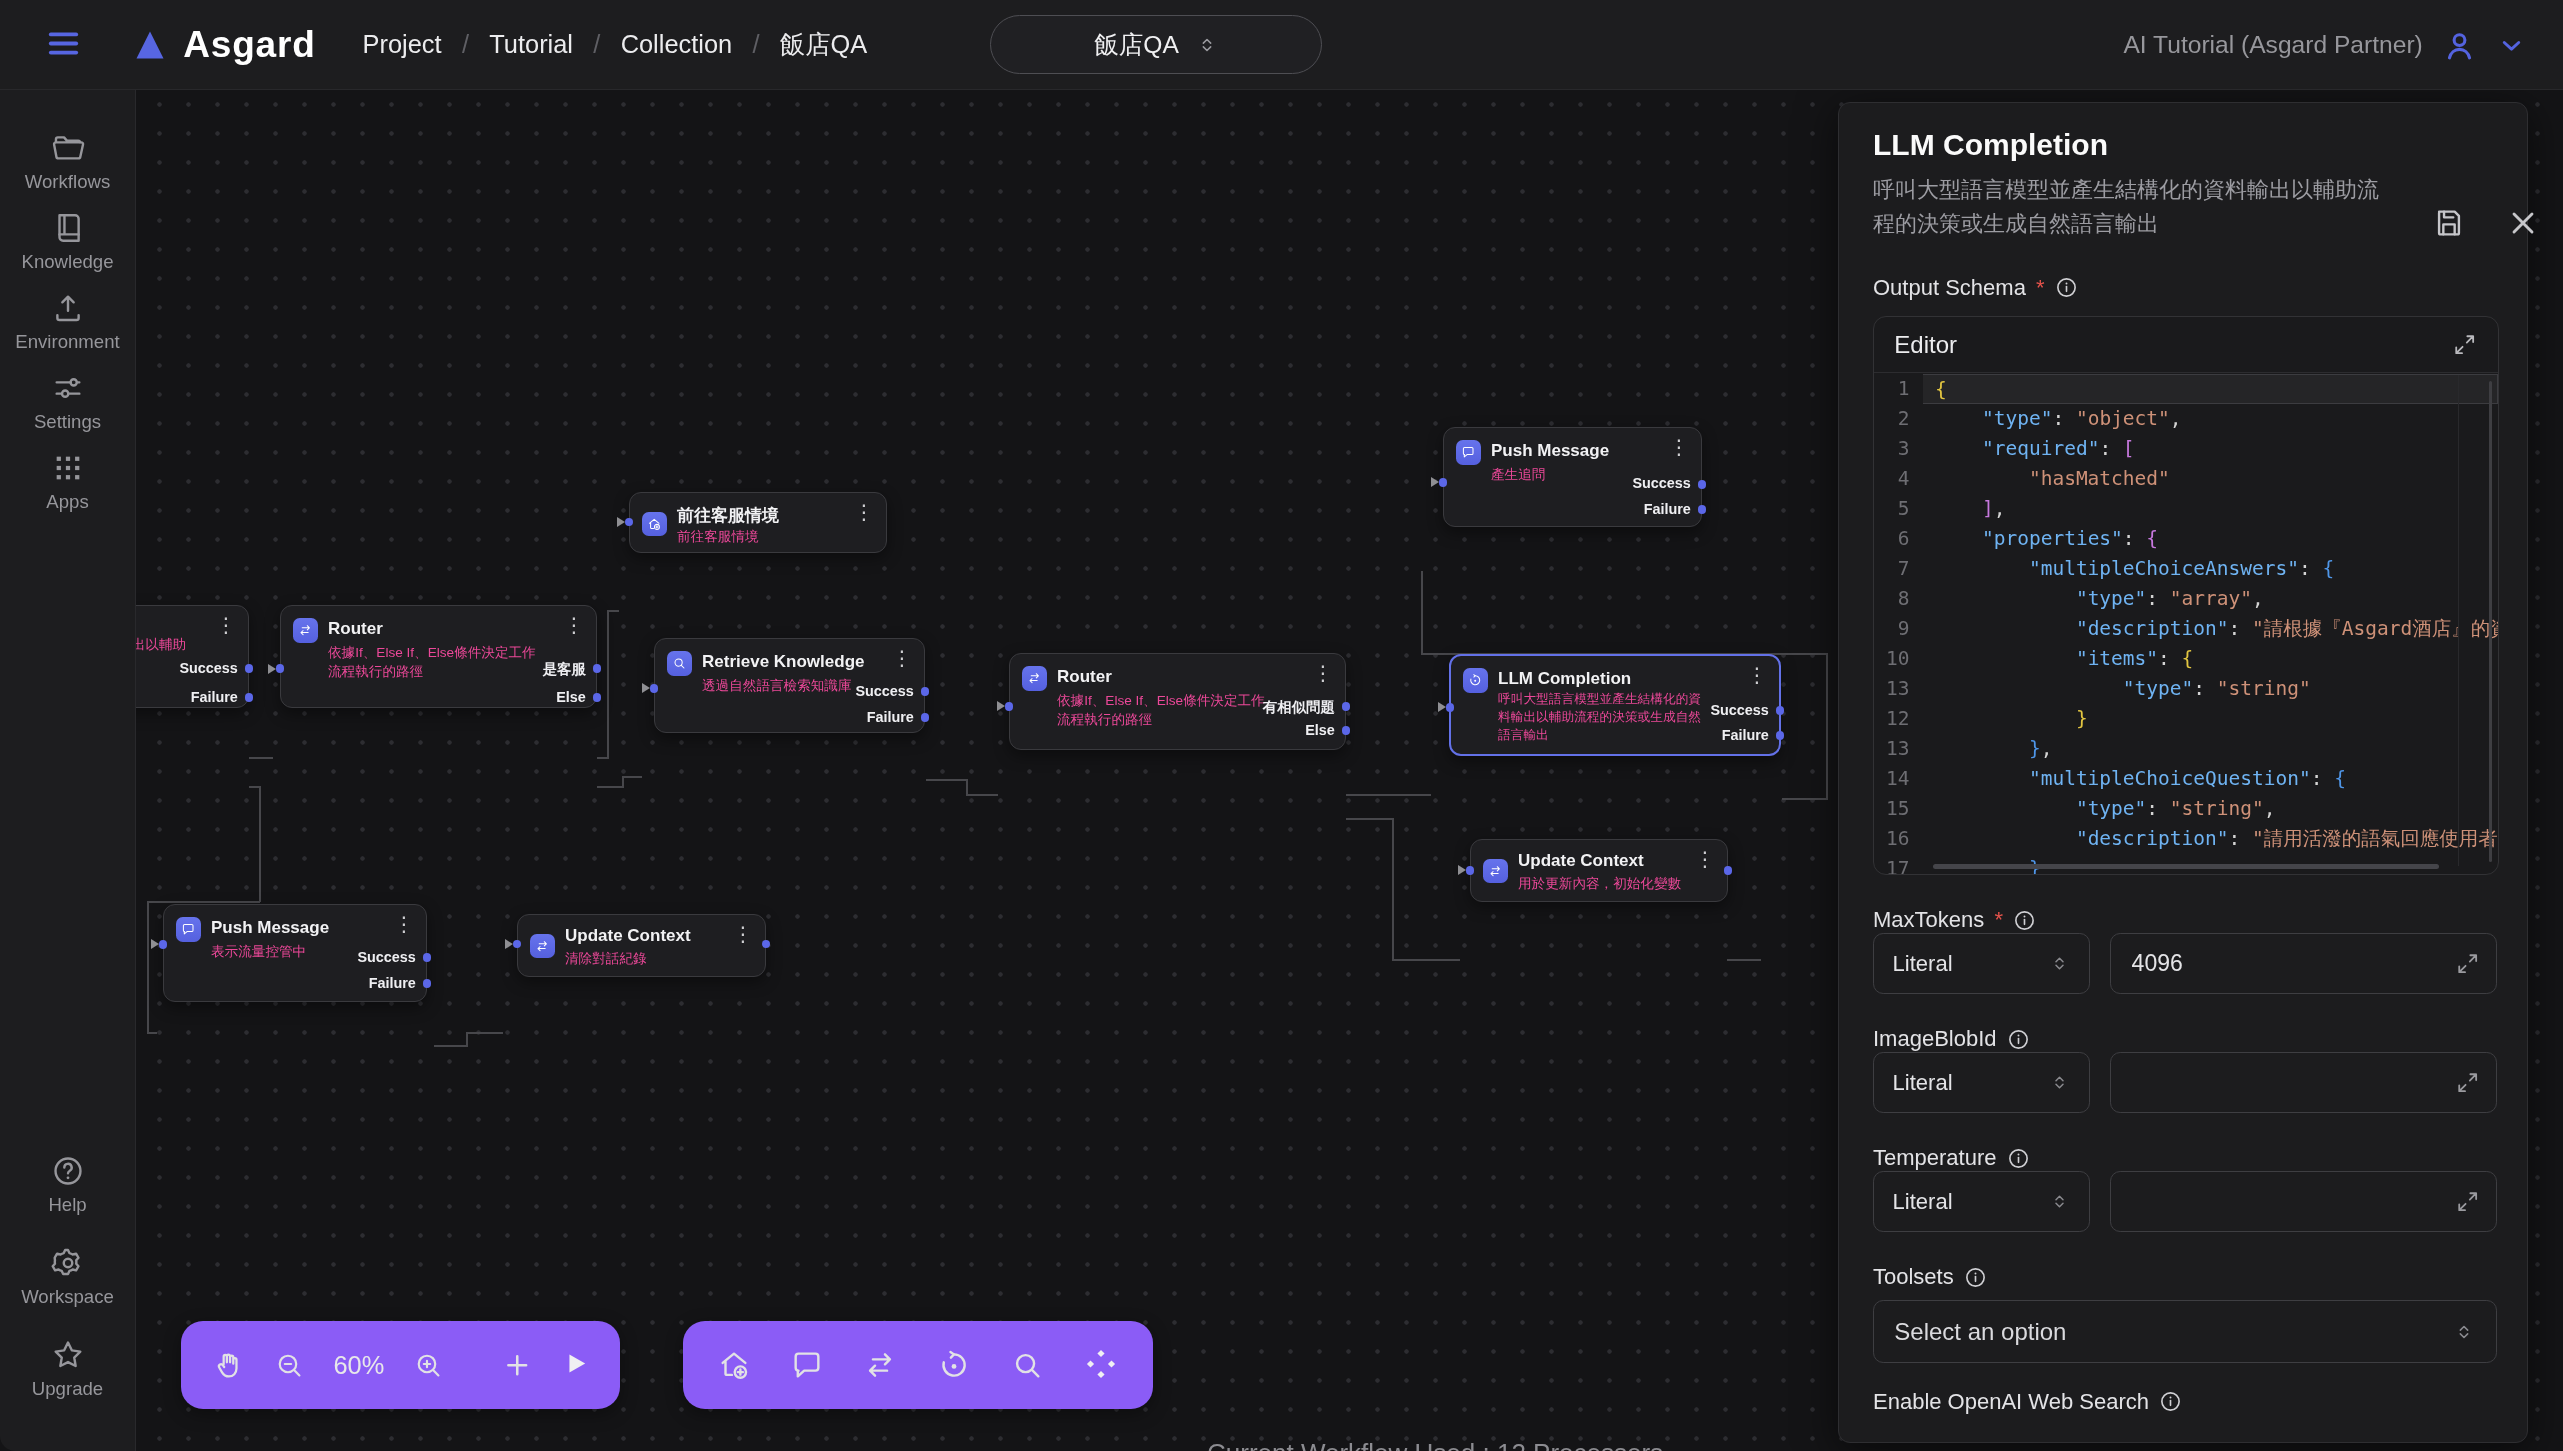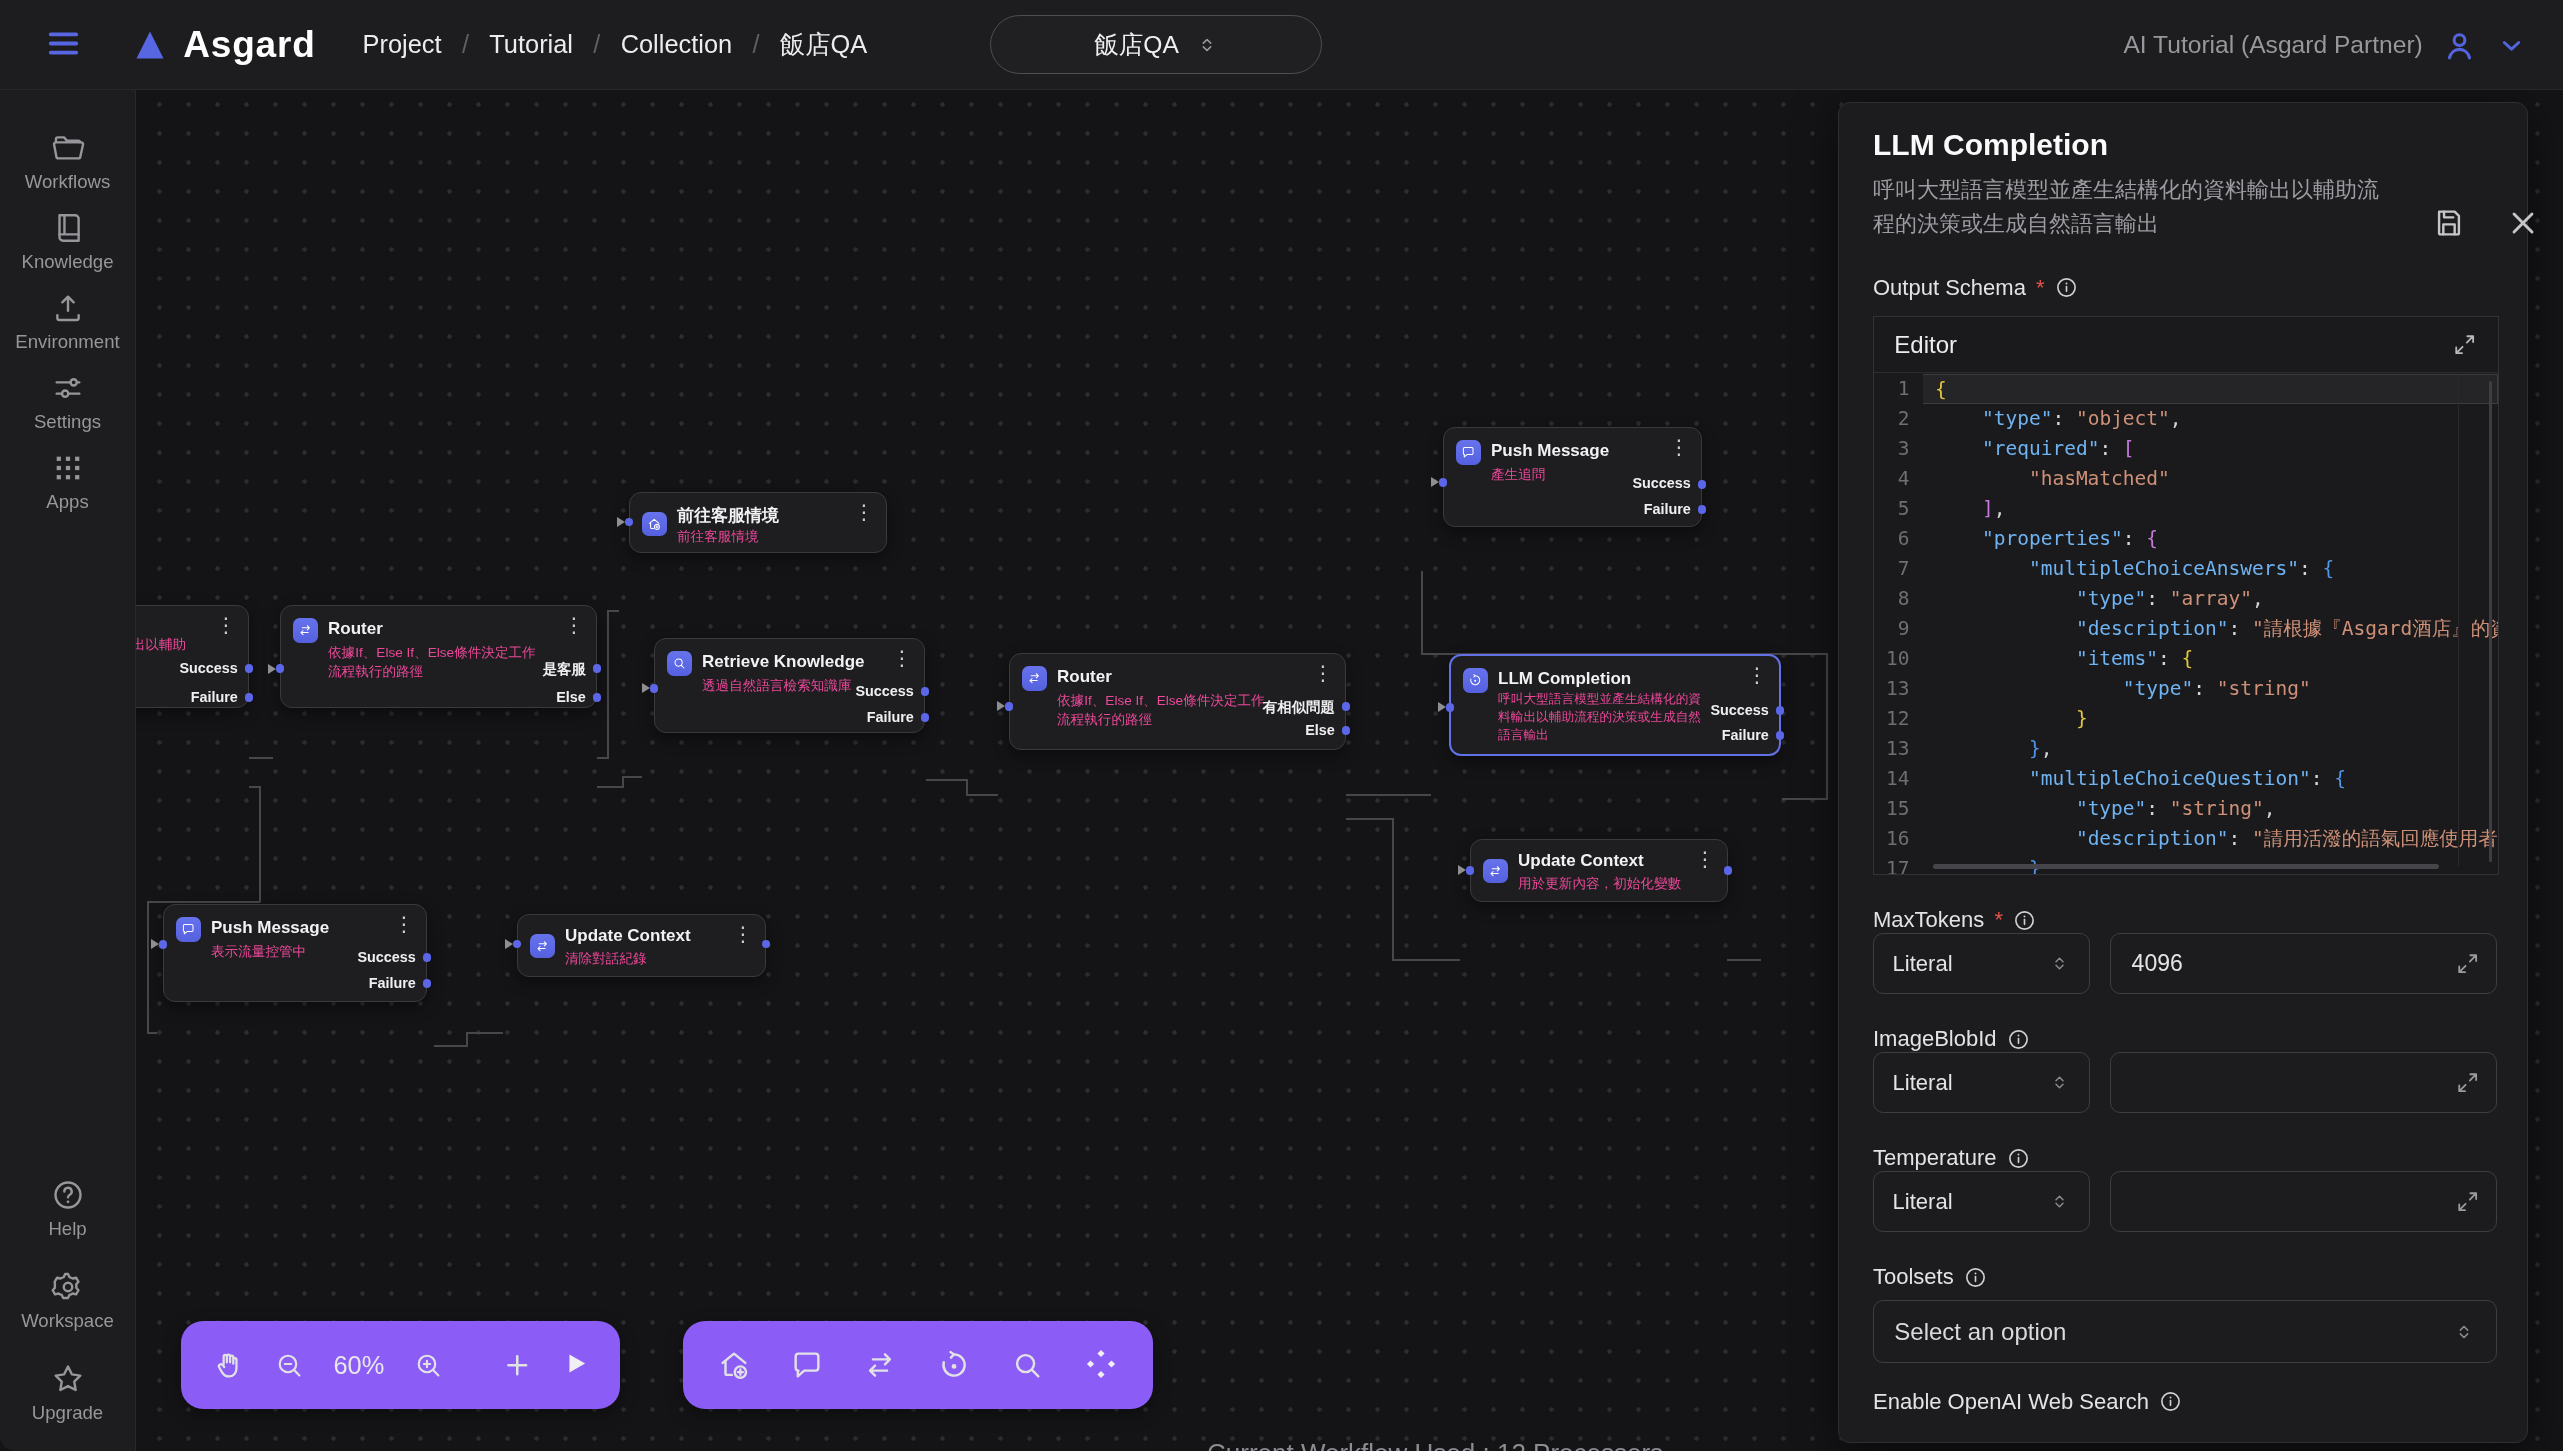--- a/index.html
+++ b/index.html
@@ -25,21 +25,21 @@
   .account { position:absolute; right:37px; top:0; height:90px; display:flex; align-items:center; gap:18.6px; }
   .account-name { color:#97979c; font-size:24.6px; }
 
   
   .sidebar { position:absolute; left:0; top:90px; width:136px; bottom:0; background:#1d1d1f;
     border-right:0.8px solid #29292c; z-index:40; display:flex; flex-direction:column; align-items:center;
     padding-top:32px; border-bottom-left-radius:15.3px; }
   .side-item { width:100%; height:80px; display:flex; flex-direction:column; align-items:center;
     justify-content:center; gap:6.8px; color:#96969b; cursor:pointer; }
   .side-item span { font-size:18.6px; }
-  .side-footer { margin-top:auto; width:100%; padding-bottom:12px; }
+  .side-footer { margin-top:auto; width:100%; padding-bottom:36px; }
   .side-footer .side-item { height:92px; }
 
   
   .node { position:absolute; background:#1e1e21; border:1.3px solid #3a3a3e; border-radius:12px;
     box-shadow:0 5.1px 15.3px rgba(0,0,0,.4); z-index:3; }
   .node.selected { border:2.1px solid #6371e8; }
   .nicon { position:absolute; left:12px; top:12px; width:24.6px; height:24.6px; border-radius:6.8px;
     background:linear-gradient(180deg,#6673ec,#5560df); color:#fff; display:flex; align-items:center; justify-content:center; }
   .ntitle { position:absolute; left:47px; top:12.7px; font-size:17px; font-weight:600; color:#f2f2f4; white-space:nowrap; }
   .ndesc { position:absolute; left:47px; top:37px; font-size:13.6px; line-height:1.42; color:#ec4899; }
@@ -73,21 +73,21 @@
   .panel-desc { margin-top:10.2px; font-size:22px; line-height:1.55; color:#9c9ca2; width:526px; }
   .panel-save { position:absolute; left:593px; top:103px; color:#c6c6ca; cursor:pointer; }
   .panel-close { position:absolute; left:666px; top:102px; color:#c6c6ca; cursor:pointer; }
   .field-label { display:flex; align-items:center; gap:10.2px; font-size:22px; color:#e3e3e6; }
   .req { color:#e5534b; font-size:22px; }
   .info { color:#d0d0d4; }
   .os-label { margin-top:34px; }
 
   
   .editor { margin-top:15.3px; width:626px; height:559px; background:#1a1a1c; border:0.8px solid #323235;
-    border-radius:0; overflow:hidden; position:relative; }
+    border-radius:13px; overflow:hidden; position:relative; }
   .ed-head { height:56px; display:flex; align-items:center; justify-content:space-between;
     padding:0 20.3px; border-bottom:0.8px solid #2c2c2f; }
   .ed-title { font-size:24px; color:#ececee; }
   .ed-rows { position:absolute; left:0; top:57px; right:0; bottom:0; overflow:hidden;
     font-family:"DejaVu Sans Mono",monospace; font-size:19.5px; }
   .crow { display:flex; height:30px; line-height:30px; }
   .gut { width:49px; flex:0 0 49px; text-align:right; padding-right:13.6px; color:#6e6e73; }
   .ccode { flex:1; white-space:pre; overflow:hidden; padding-left:12px; }
   .crow.active .ccode { background:rgba(255,255,255,.05); border-top:0.8px solid #3c3c40;
     border-bottom:0.8px solid #3c3c40; border-right:0.8px solid #3c3c40; }

